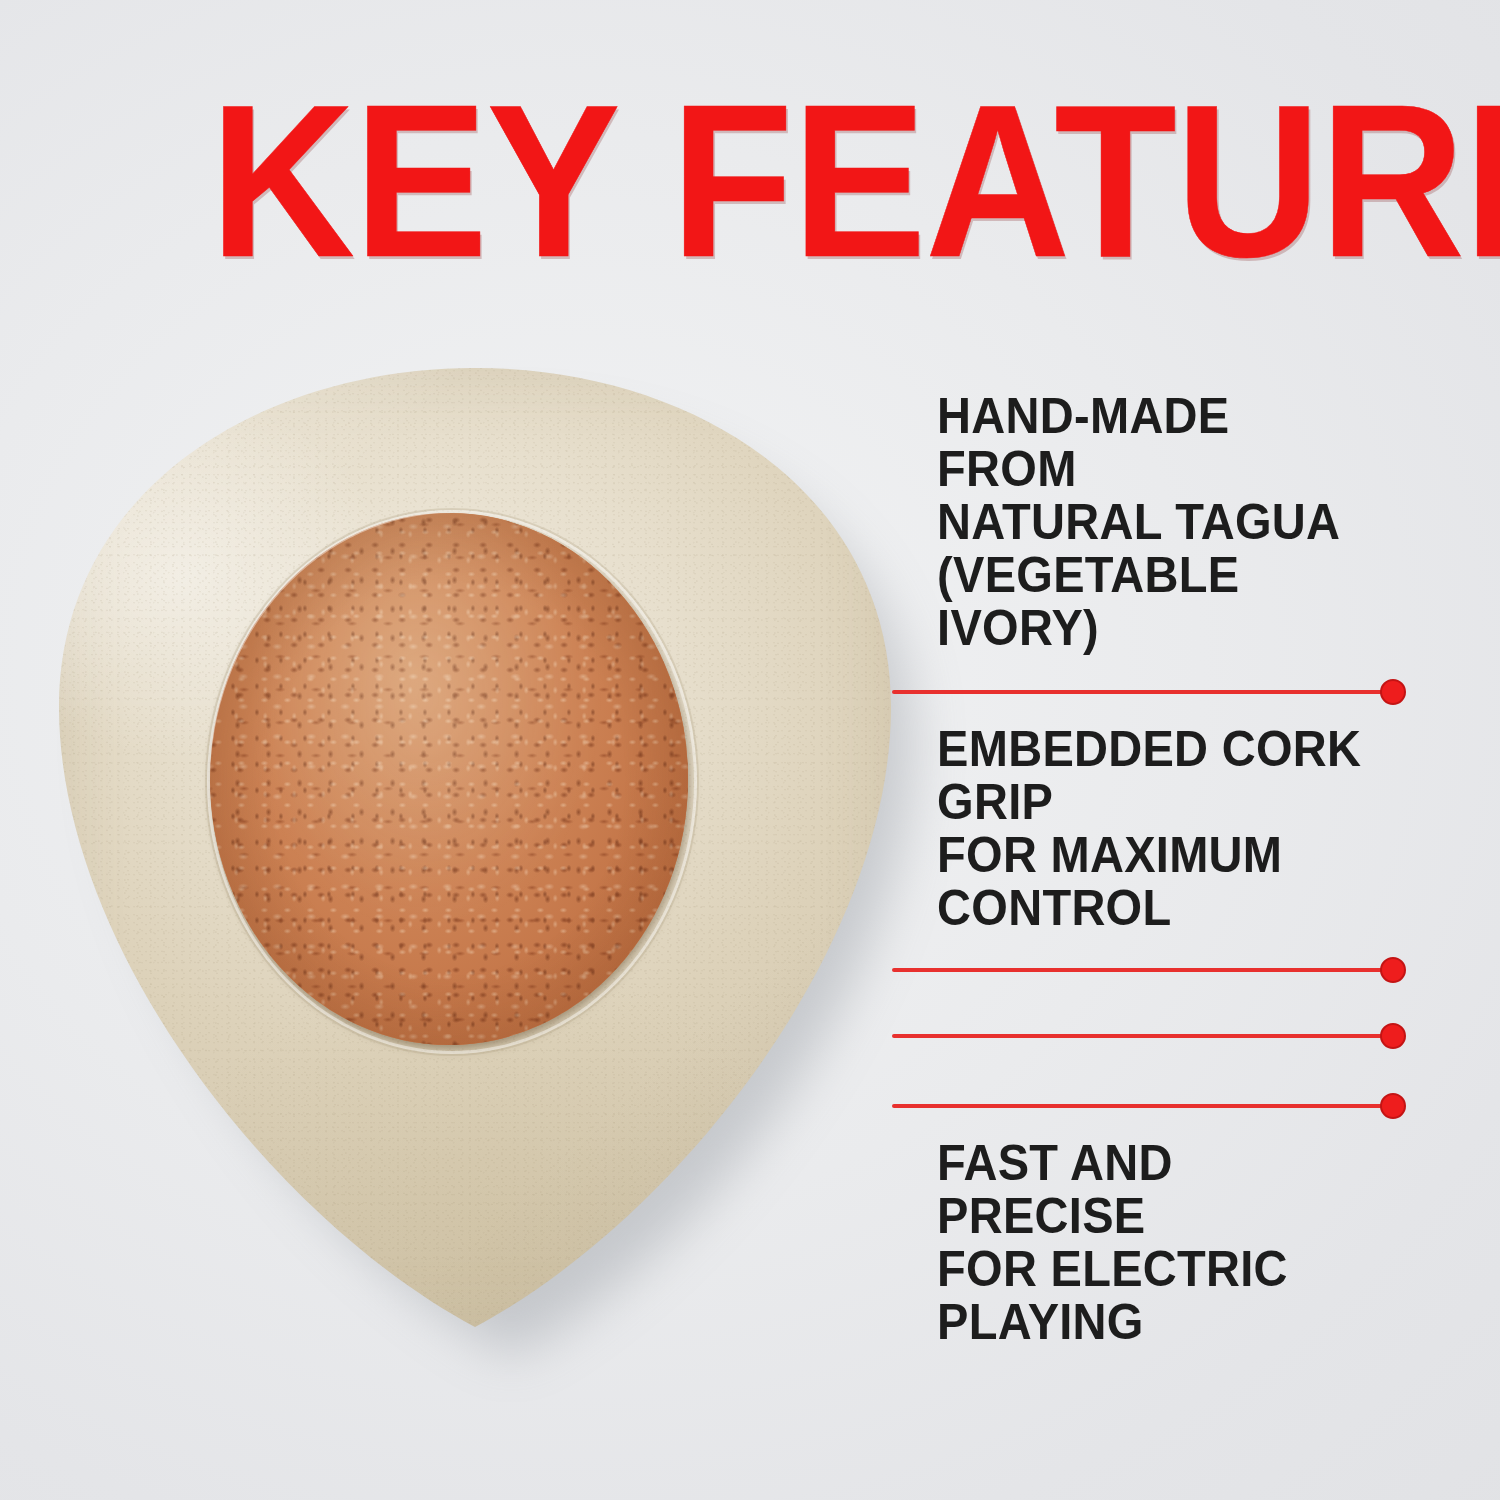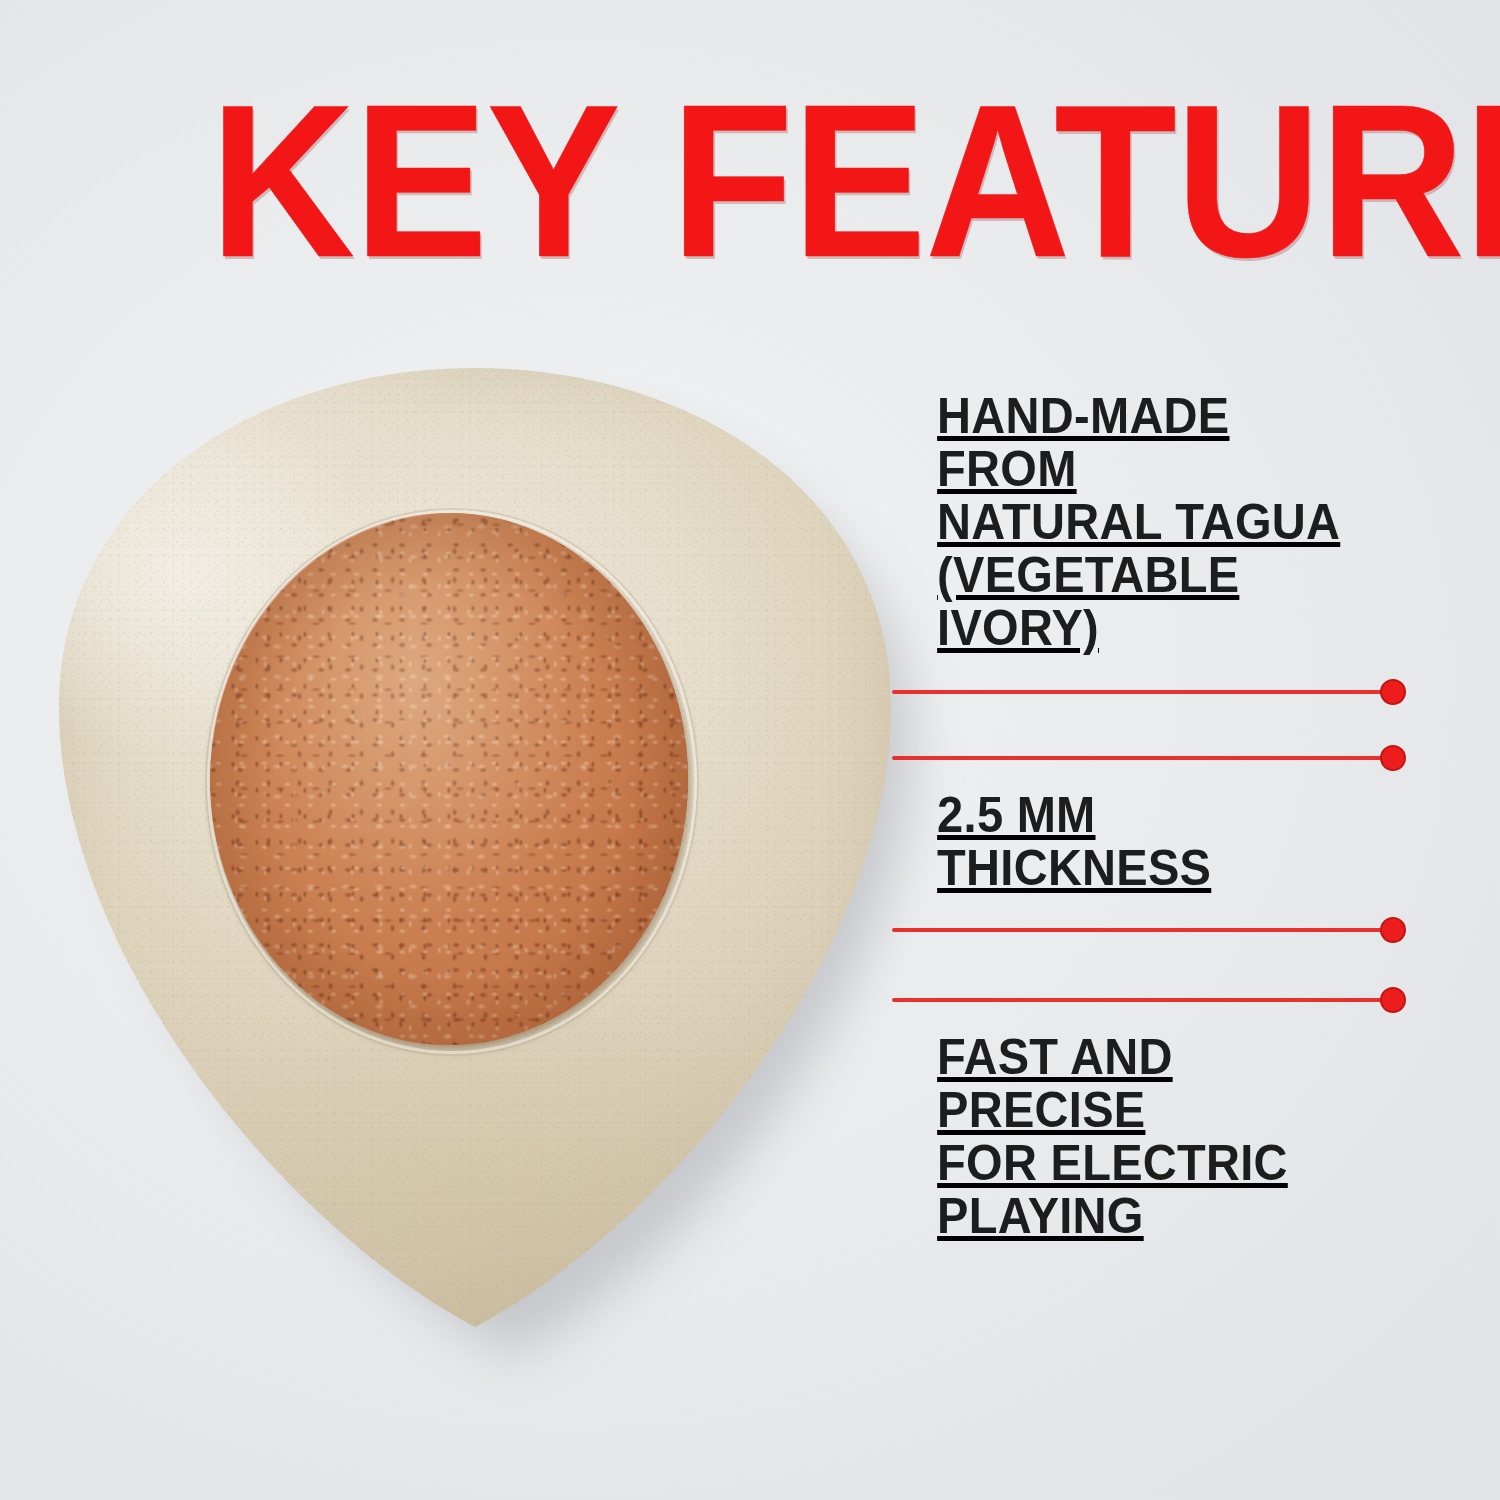--- a/index.html
+++ b/index.html
@@ -204,21 +204,20 @@
 
   
   #features {
     position: absolute;
     left: 892px;
     top: 390px;
     width: 520px;
   }
   .feature {
     position: relative;
-    text-decoration: underline;
   }
   .feature-text {
     font-family: "Liberation Sans Narrow", "Liberation Sans", sans-serif;
     font-size: 50px;
     line-height: 1.06;
     font-weight: 700;
     color: #1d1d1d;
     letter-spacing: 0.3px;
     transform: scaleX(0.94);
     transform-origin: left top;
@@ -296,31 +295,32 @@
 (VEGETABLE IVORY)</div>
     </div>
 
     <div class="sp-a"></div>
     <div class="divider">
       <div class="line"></div>
       <div class="dot"></div>
     </div>
     <div class="sp-b"></div>
 
+    <div class="feature">
+      <div class="feature-text">EMBEDDED CORK GRIP
+FOR MAXIMUM CONTROL</div>
+    </div>
 
     <div class="sp-c"></div>
     <div class="divider">
       <div class="line"></div>
       <div class="dot"></div>
     </div>
     <div class="sp-b"></div>
 
-    <div class="feature">
-      <div class="feature-text">2.5 MM THICKNESS</div>
-    </div>
 
     <div class="sp-d"></div>
     <div class="divider">
       <div class="line"></div>
       <div class="dot"></div>
     </div>
     <div class="sp-b"></div>
 
 
     <div class="sp-e"></div>

